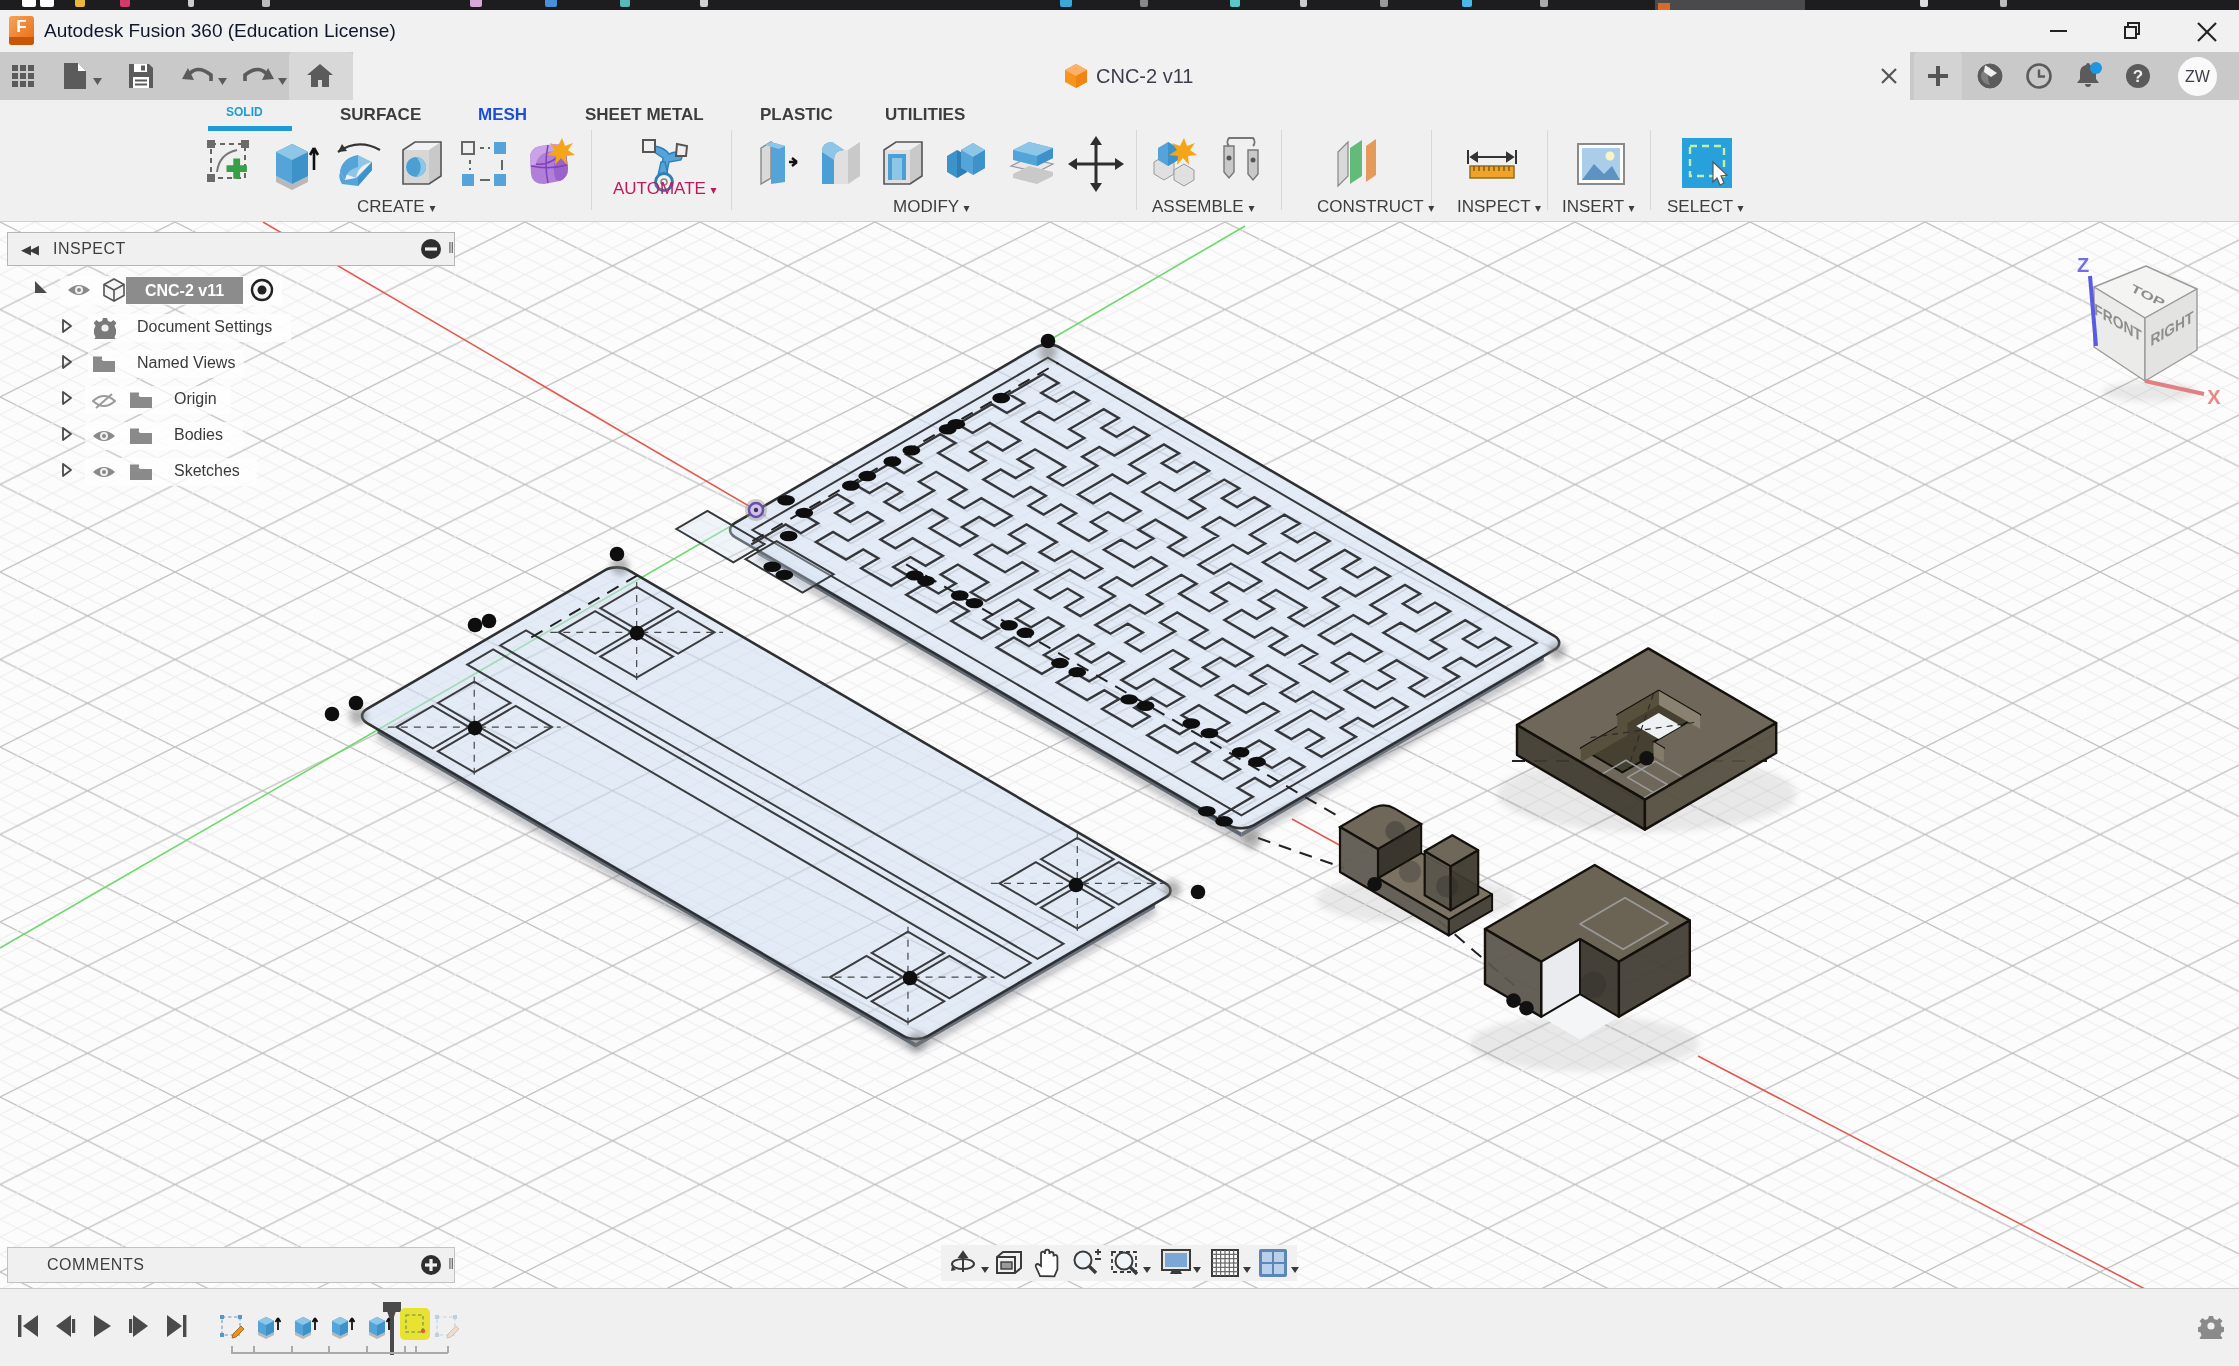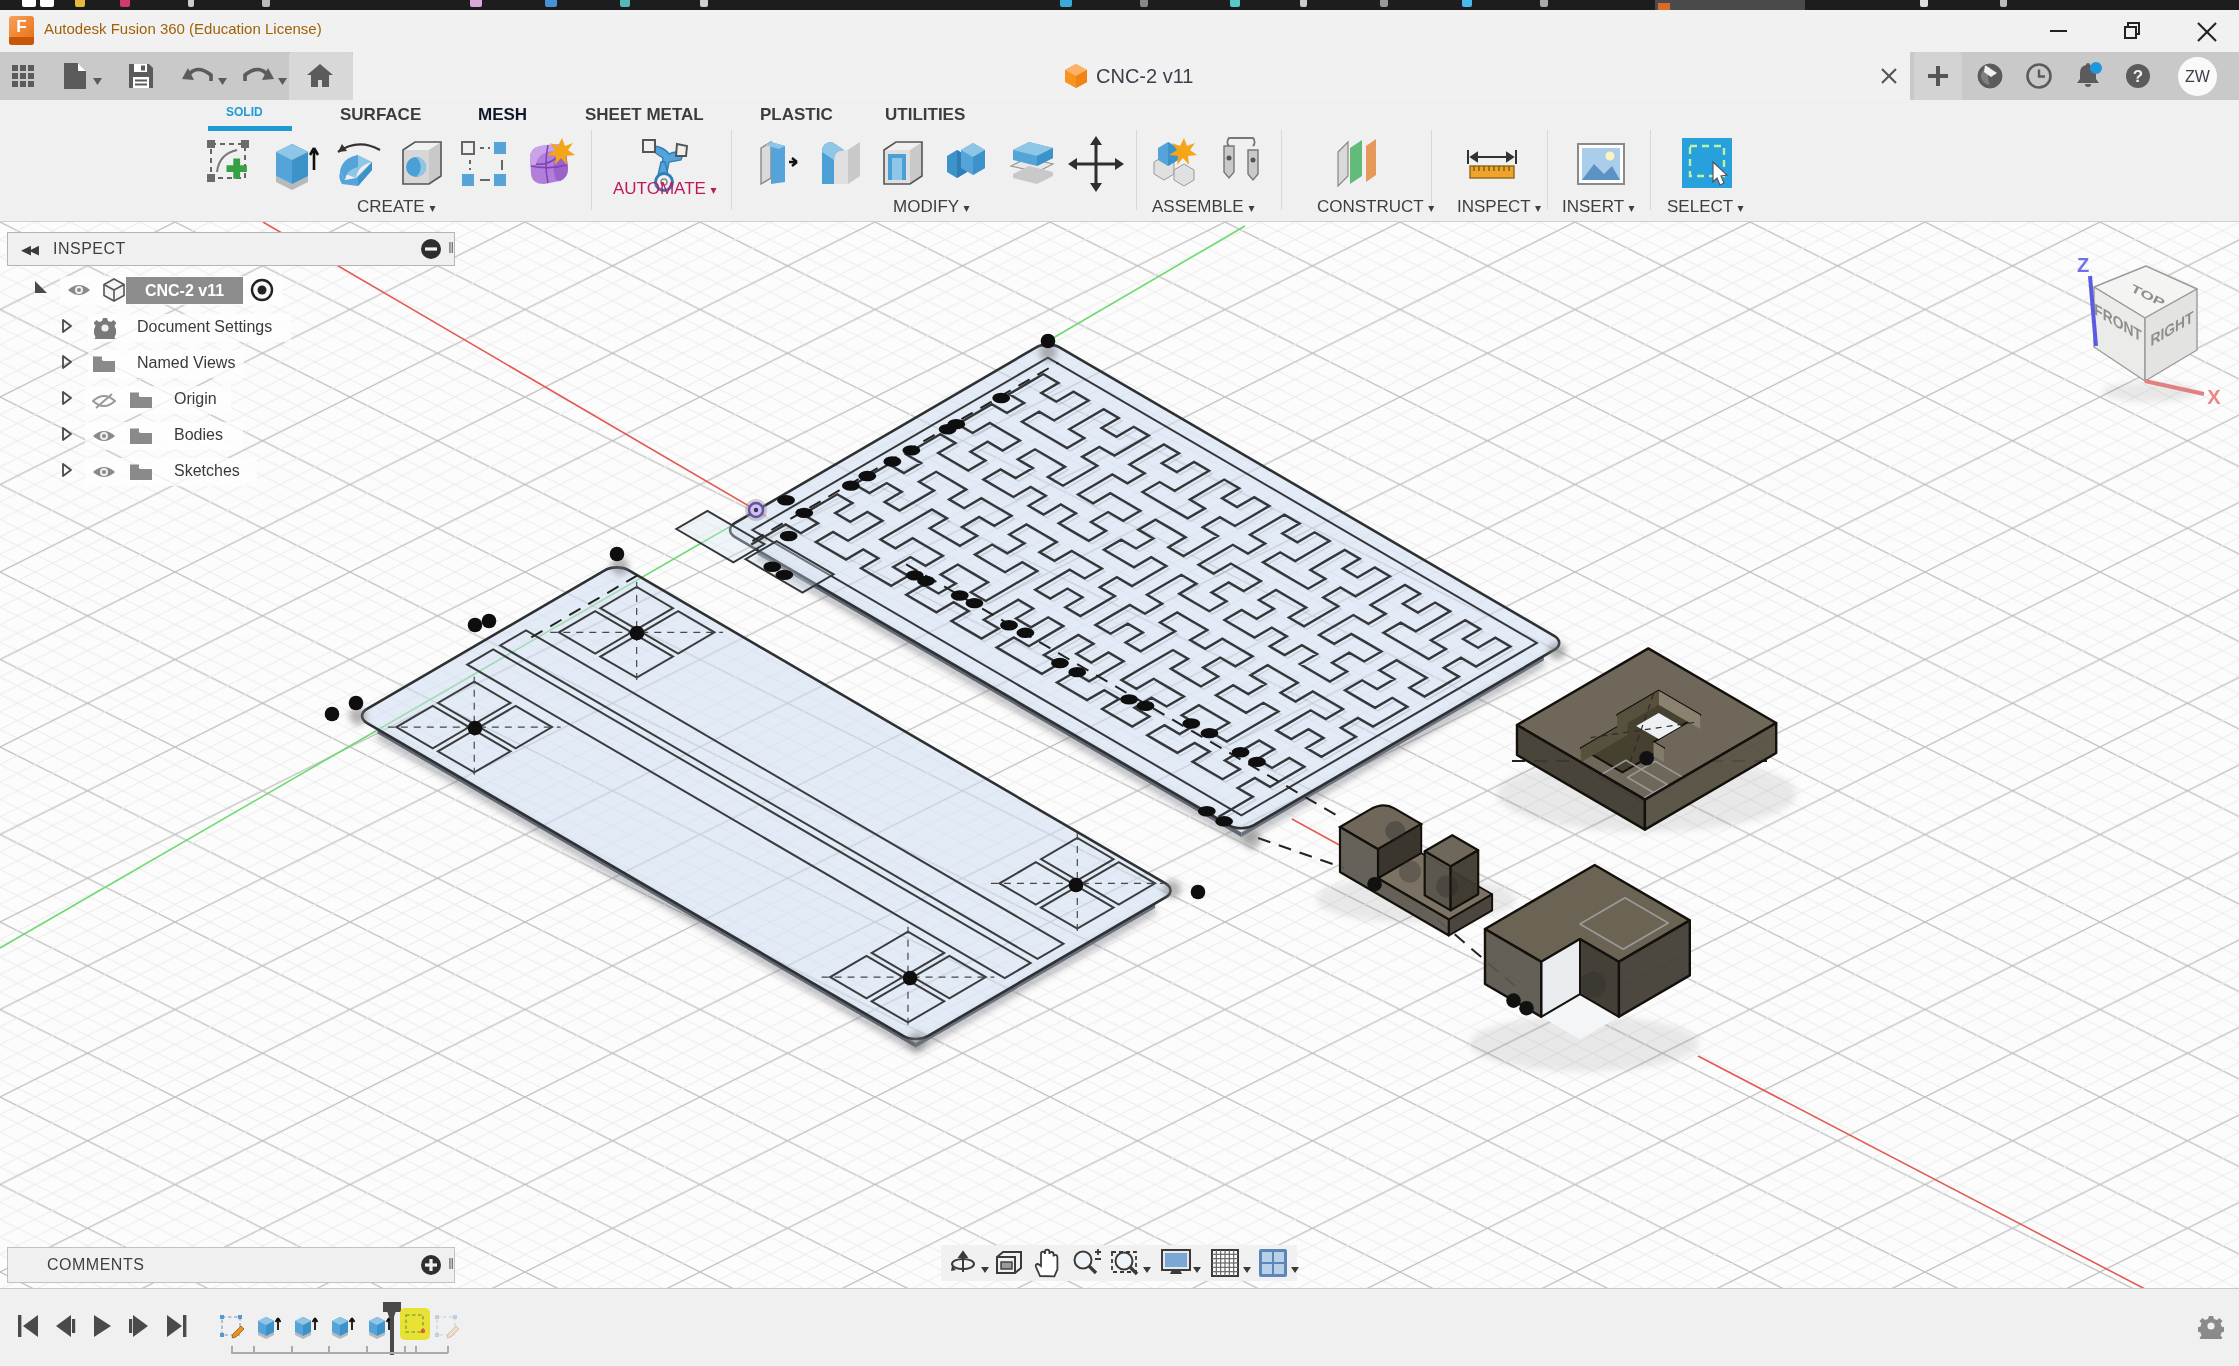--- a/index.html
+++ b/index.html
@@ -27,21 +27,21 @@
 <div class="abs" style="left:1920px;top:0px;width:8px;height:7px;background:#ddd;border-radius:0 0 2px 2px"></div>
 <div class="abs" style="left:2000px;top:0px;width:7px;height:7px;background:#bbb;border-radius:0 0 2px 2px"></div>
 <div class="abs" style="left:1655px;top:0;width:150px;height:10px;background:#4a4a4c"></div>
 <div class="abs" style="left:1658px;top:3px;width:12px;height:7px;background:#d86a2a"></div>
 </div>
 <div class="abs" style="left:0;top:10px;width:2239px;height:42px;background:#f1f1f2">
 <div class="abs" style="left:9px;top:6px;width:25px;height:29px;border-radius:3px;background:linear-gradient(135deg,#f8a25a,#e66b0e);">
         <div class="abs" style="left:0;bottom:0;width:25px;height:8px;background:#c8560a;border-radius:0 0 3px 3px"></div>
         <div class="abs" style="left:0;top:1px;width:25px;height:20px;color:#fff;font-weight:bold;font-size:17px;text-align:center">F</div>
       </div>
-<div class="abs" style="left:44px;top:10px;font-size:15px;color:#a16207">Autodesk Fusion 360 (Education License)</div>
+<div class="abs" style="left:44px;top:10px;font-size:19px;color:#0f172a">Autodesk Fusion 360 (Education License)</div>
 <div class="abs" style="left:2050px;top:20px;width:17px;height:2px;background:#222"></div>
 <div class="abs" style="left:2127px;top:12px;width:13px;height:13px;border:2px solid #222;background:#f1f1f2"></div>
 <div class="abs" style="left:2124px;top:16px;width:13px;height:13px;border:2px solid #222;background:#f1f1f2"></div>
 <div class="abs" style="left:2196px;top:11px"><svg width="22" height="22" viewBox="0 0 22 22" style="">
           <line x1="2" y1="2" x2="20" y2="20" stroke="#222" stroke-width="2.2"></line>
           <line x1="20" y1="2" x2="2" y2="20" stroke="#222" stroke-width="2.2"></line>
         </svg></div>
 </div>
 <div class="abs" style="left:0;top:52px;width:2239px;height:48px;background:#c9c9ca">
 <div class="abs" style="left:289px;top:0;width:64px;height:48px;background:#d8d8d8;border-radius:4px 4px 0 0"></div>
@@ -125,21 +125,21 @@
         </svg></div>
 <div class="abs" style="left:2125px;top:11px"><svg width="26" height="26" viewBox="0 0 26 26" style="">
           <circle cx="13" cy="13" r="12" fill="#5b5b5b"></circle>
           <text x="13" y="19" font-size="17" font-weight="bold" fill="#f0f0f0" text-anchor="middle" font-family="&quot;Liberation Sans&quot;, sans-serif">?</text>
         </svg></div>
 <div class="abs" style="left:2178px;top:5px;width:39px;height:39px;border-radius:50%;background:#fafafa;text-align:center;line-height:39px;font-size:16px;color:#3d3d4b">ZW</div>
 </div>
 <div class="abs" style="left:0;top:100px;width:2239px;height:122px;background:#f0f0f0;border-bottom:1px solid #cfcfcf">
 <div class="abs" style="left:226px;top:5px;font-size:12px;font-weight:bold;color:#1e9bd7">SOLID</div>
 <div class="abs" style="left:340px;top:5px;font-size:17px;font-weight:bold;color:#3c3c3c">SURFACE</div>
-<div class="abs" style="left:478px;top:5px;font-size:17px;font-weight:bold;color:#0f172a">MESH</div>
+<div class="abs" style="left:478px;top:5px;font-size:17px;font-weight:bold;color:#1d4ed8">MESH</div>
 <div class="abs" style="left:585px;top:5px;font-size:17px;font-weight:bold;color:#3c3c3c">SHEET METAL</div>
 <div class="abs" style="left:760px;top:5px;font-size:17px;font-weight:bold;color:#3c3c3c">PLASTIC</div>
 <div class="abs" style="left:885px;top:5px;font-size:17px;font-weight:bold;color:#3c3c3c">UTILITIES</div>
 <div class="abs" style="left:208px;top:26px;width:84px;height:5px;background:#1e9bd7"></div>
 <div class="abs" style="left:591px;top:30px;width:1px;height:80px;background:#d8d8d8"></div>
 <div class="abs" style="left:731px;top:30px;width:1px;height:80px;background:#d8d8d8"></div>
 <div class="abs" style="left:1136px;top:30px;width:1px;height:80px;background:#d8d8d8"></div>
 <div class="abs" style="left:1281px;top:30px;width:1px;height:80px;background:#d8d8d8"></div>
 <div class="abs" style="left:1431px;top:30px;width:1px;height:80px;background:#d8d8d8"></div>
 <div class="abs" style="left:1547px;top:30px;width:1px;height:80px;background:#d8d8d8"></div>

